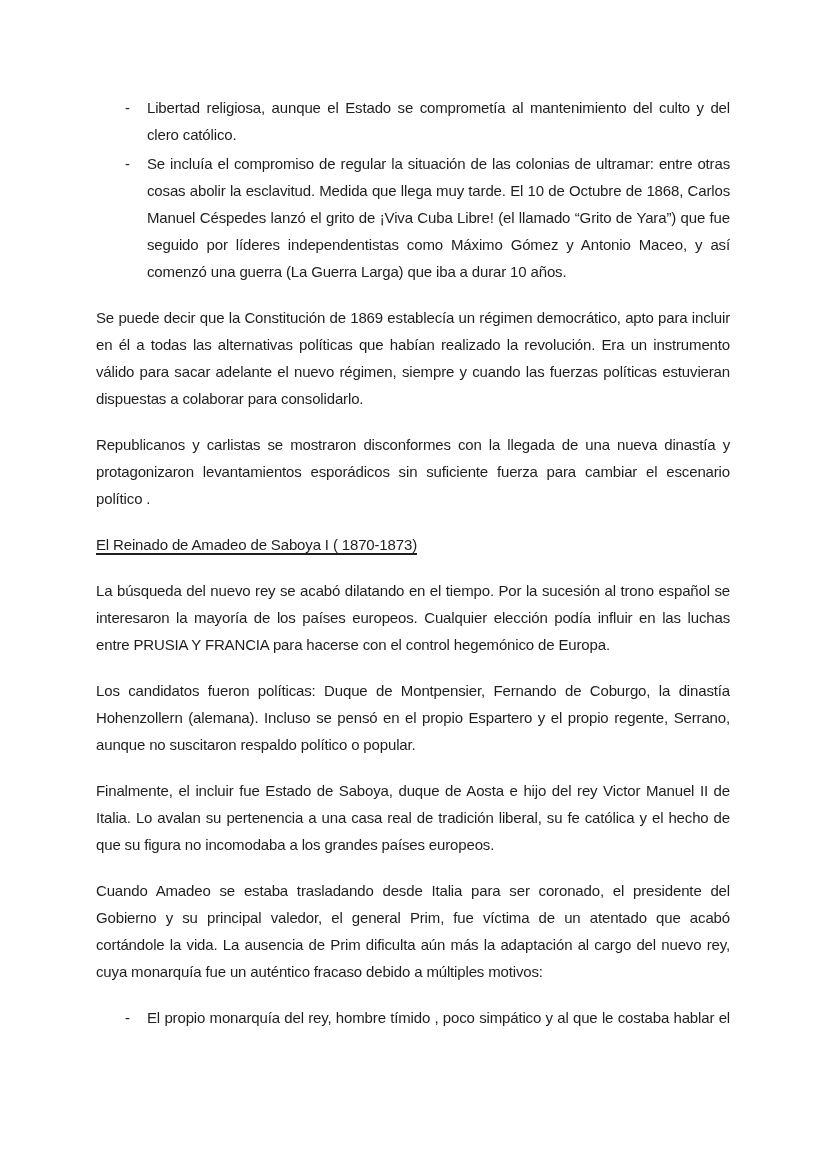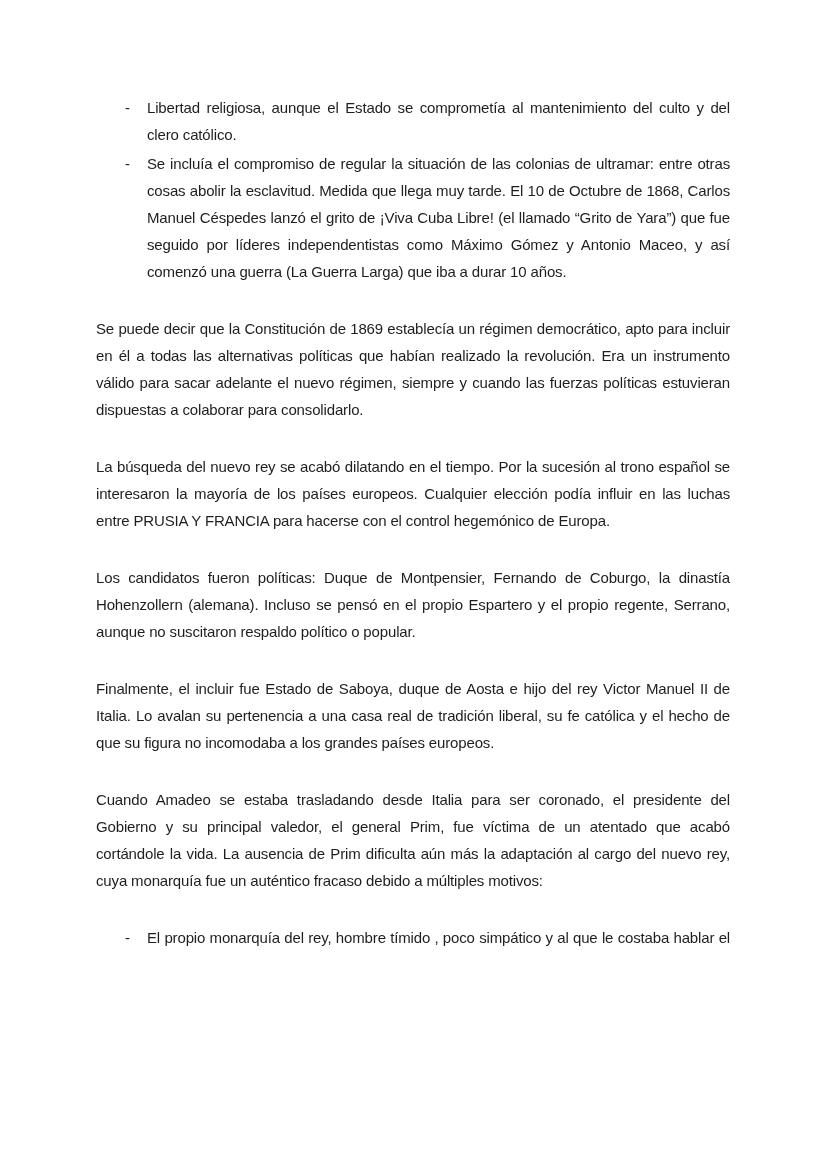--- a/index.html
+++ b/index.html
@@ -20,21 +20,21 @@
     position: absolute;
     left: 96px;
     top: 94px;
     width: 634px;
     font-size: 15px;
     line-height: 27px;
     letter-spacing: -0.15px;
     text-align: justify;
   }
   .block { margin: 0; }
-  .block + .block { margin-top: 30px; }
+  .block + .block { margin-top: 19px; }
   .bullet-item + .bullet-item { margin-top: 2px; }
   .heading-block { margin-top: 54px; text-align: left; }
   .bullet-item {
     display: flex;
     padding-left: 29px;
   }
   .dash {
     flex: 0 0 22px;
     width: 22px;
   }
@@ -57,20 +57,22 @@
   <div class="content" style="background: rgb(255, 255, 255); color: rgb(30, 30, 30);">
       <div class="block bullet-item">
         <span class="dash">-</span>
         <div class="bullet-text"><span class="bold">Libertad religiosa</span><span>, aunque el Estado se comprometía al mantenimiento del culto y del clero católico.</span></div>
       </div>
       <div class="block bullet-item">
         <span class="dash">-</span>
         <div class="bullet-text"><span>Se incluía el </span><span class="bold">compromiso de regular la situación de las colonias de ultramar</span><span>: entre otras cosas </span><span class="bold">abolir la esclavitud</span><span>. Medida que llega muy tarde. El 10 de Octubre de 1868, Carlos </span><span class="bold">Manuel Céspedes</span><span> lanzó el grito de ¡Viva Cuba Libre! (el llamado </span><span class="bold">“Grito de Yara”)</span><span> que fue seguido por líderes independentistas como </span><span class="bold">Máximo Gómez y Antonio Maceo,</span><span> y así comenzó una guerra </span><span class="bold">(La Guerra Larga</span><span>) que iba a durar 10 años.</span></div>
       </div>
       <p class="block paragraph-block"><span>Se puede decir que la Constitución de 1869 establecía un régimen democrático, apto para incluir en él a todas las alternativas políticas que habían realizado la revolución. Era un instrumento válido para sacar adelante el nuevo régimen, siempre y cuando las fuerzas políticas estuvieran dispuestas a colaborar para consolidarlo.</span></p>
+      <p class="block paragraph-block"><span class="bold">Republicanos y carlistas se mostraron disconformes</span><span> con la llegada de una nueva dinastía y protagonizaron levantamientos esporádicos sin suficiente fuerza para cambiar el escenario político .</span></p>
+      <p class="block heading-block"><span class="bold underline">El Reinado de Amadeo de Saboya I ( 1870-1873)</span></p>
       <p class="block paragraph-block"><span>La búsqueda del nuevo rey se acabó dilatando en el tiempo. Por la sucesión al trono español se interesaron la mayoría de los países europeos. Cualquier elección podía influir en las luchas entre PRUSIA Y FRANCIA para hacerse con el control hegemónico de Europa.</span></p>
       <p class="block paragraph-block"><span class="bold">Los candidatos fueron políticas</span><span>: Duque de Montpensier, Fernando de Coburgo, la dinastía Hohenzollern (alemana). Incluso se pensó en el propio Espartero y el propio regente, Serrano, aunque no suscitaron respaldo político o popular.</span></p>
       <p class="block paragraph-block"><span>Finalmente, el incluir fue </span><span class="bold">Estado de Saboya,</span><span> duque de Aosta e hijo del rey Victor Manuel II de Italia. Lo avalan su pertenencia a una casa real de tradición liberal, su fe católica y el hecho de que su figura no incomodaba a los grandes países europeos.</span></p>
       <p class="block paragraph-block"><span>Cuando Amadeo se estaba trasladando desde Italia para ser coronado, el presidente del Gobierno y su principal valedor, el general Prim, fue víctima de un atentado que acabó cortándole la vida. La ausencia de Prim dificulta aún más la adaptación al cargo del nuevo rey, cuya monarquía fue un auténtico fracaso debido a múltiples motivos:</span></p>
       <div class="block bullet-item">
         <span class="dash">-</span>
         <div class="bullet-text justify-last"><span class="bold">El propio monarquía del rey</span><span>, hombre tímido , poco simpático y al que le costaba hablar el</span></div>
       </div>
     </div>
 </div>

